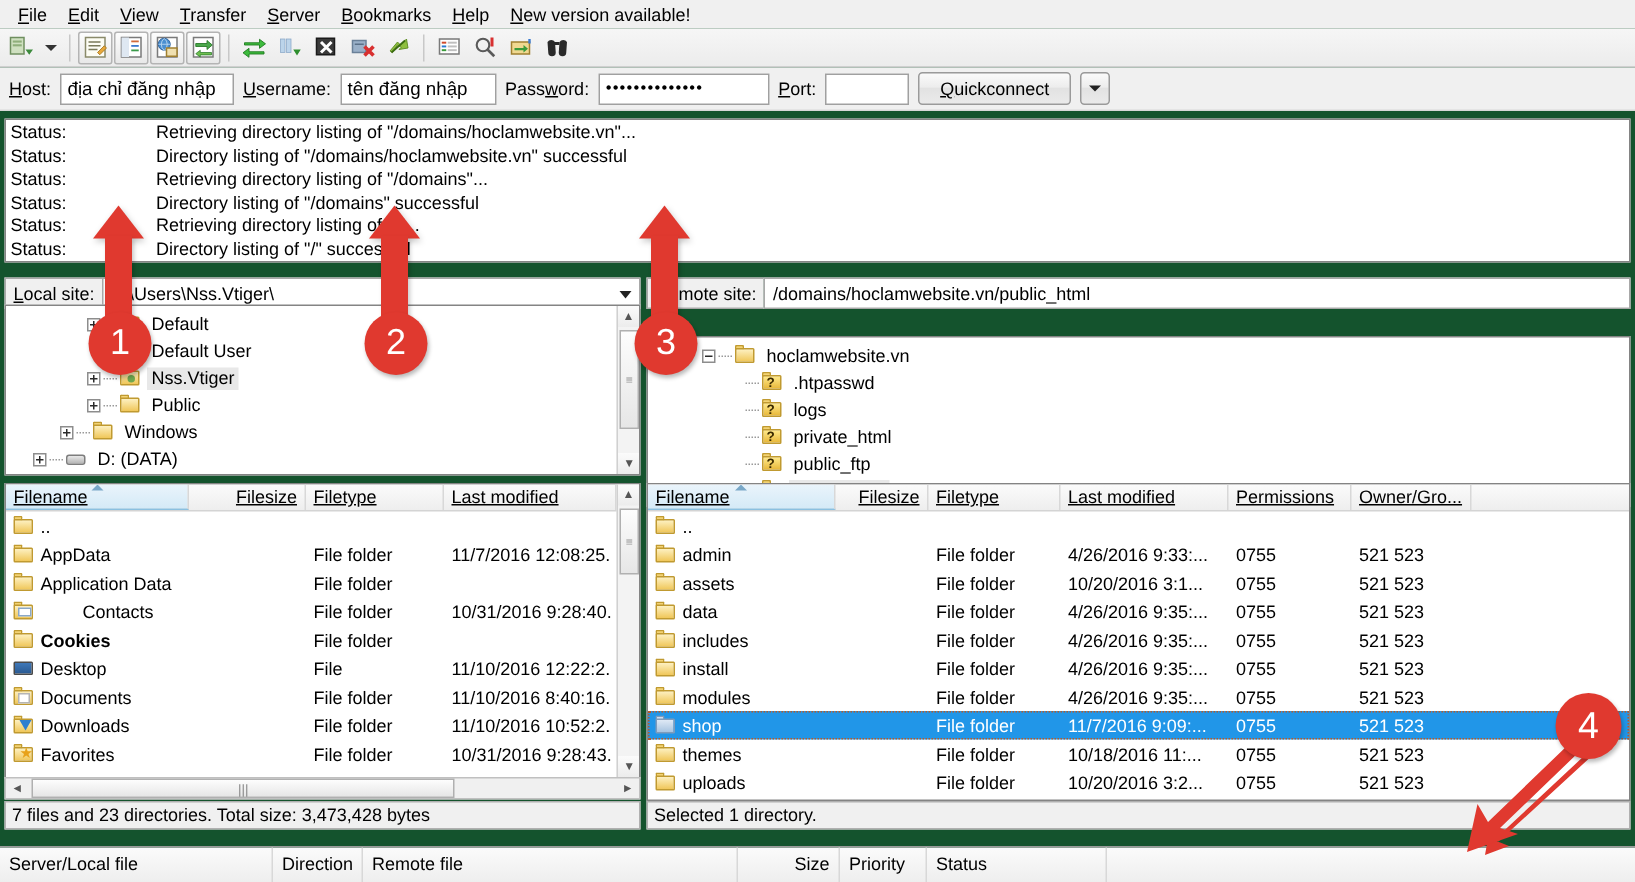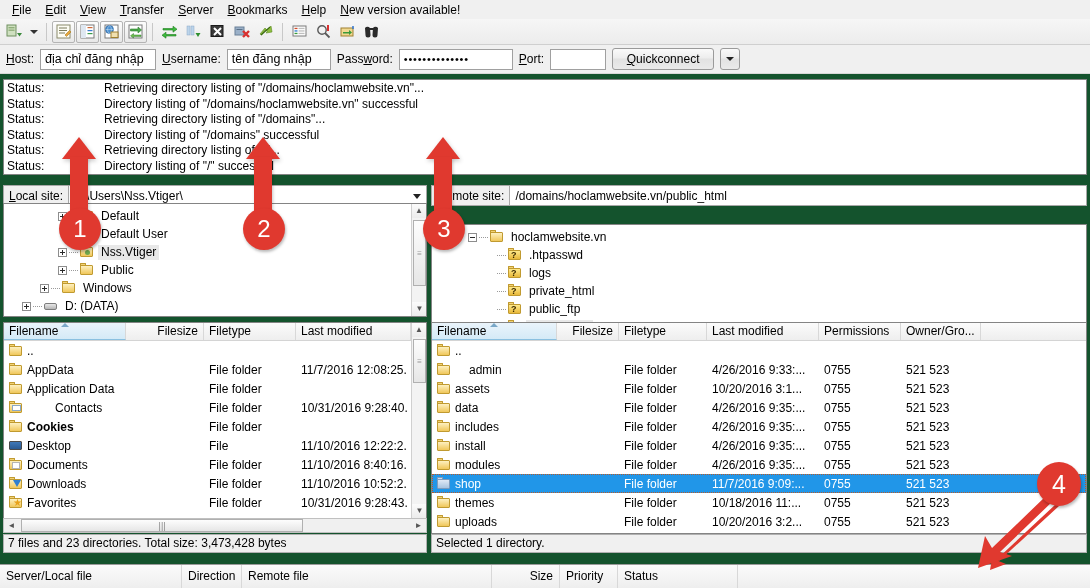--- a/index.html
+++ b/index.html
@@ -280,20 +280,21 @@
     border-bottom: 1px solid #d4d4d4;
     font-size: 12px;
   }
   .lhead .hc {
     border-right: 1px solid #d8d8d8;
     padding: 0 5px;
     line-height: 17px;
     white-space: nowrap;
     overflow: hidden;
     position: relative;
+    text-decoration: underline;
   }
   .lhead .hc.sorted {
     background: linear-gradient(to bottom,#eaf4fb,#d4eaf7);
     border-bottom: 1px solid #8ac0e0;
   }
   .lhead .hc.sorted:after {
     content: "";
     position: absolute; left: 50%; top: 0px;
     margin-left: -4px;
     width: 0; height: 0;
@@ -909,21 +910,21 @@
             </span>
             <span>..</span>
           </div>
           <div class="cell num" style="width: 62px;"></div>
           <div class="cell" style="width: 88px;"></div>
           <div class="cell" style="width: 112px;"></div>
           <div class="cell" style="width: 82px;"></div>
           <div class="cell" style="width: 80px;"></div>
         </div>
         <div class="lrow">
-          <div class="cell name" style="width: 125px; gap: 14px;">
+          <div class="cell name" style="width: 125px;">
             <span class="fi">
               <span class="tab"></span>
               <span class="back"></span>
             </span>
             <span>admin</span>
           </div>
           <div class="cell num" style="width: 62px;"></div>
           <div class="cell" style="width: 88px;">File folder</div>
           <div class="cell" style="width: 112px;">4/26/2016 9:33:...</div>
           <div class="cell" style="width: 82px;">0755</div>

